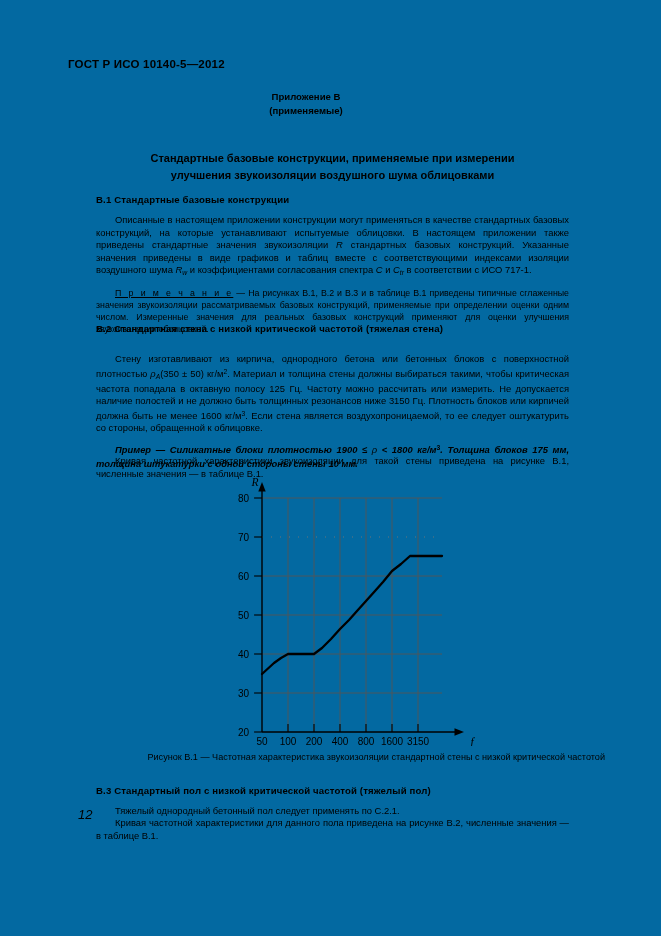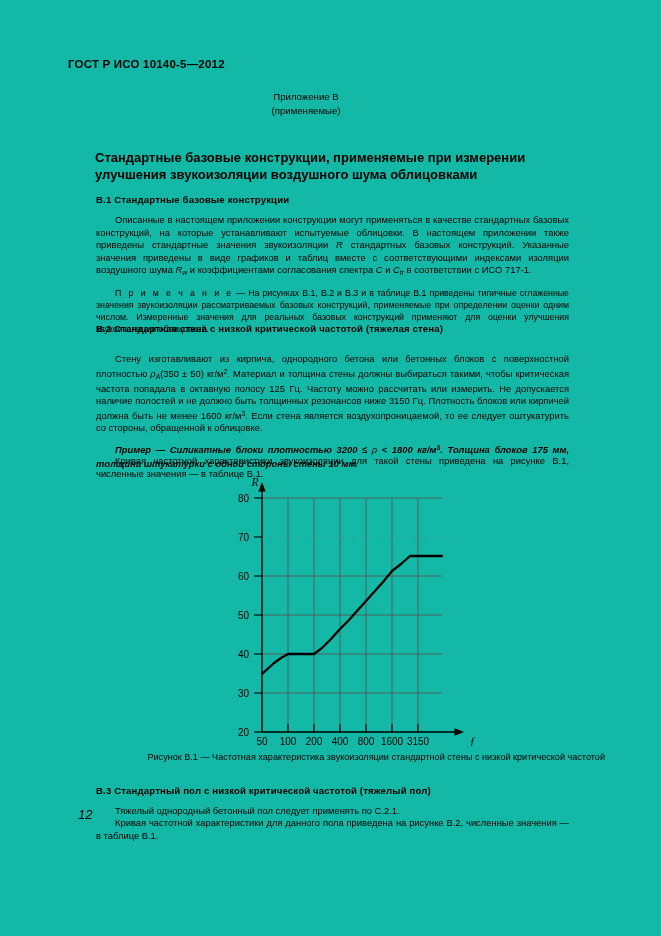--- a/index.html
+++ b/index.html
@@ -9,21 +9,21 @@
     background: #ffffff;
   }
   body {
     font-family: "Liberation Sans", sans-serif;
     color: #000000;
   }
   .page {
     position: relative;
     width: 661px;
     height: 936px;
-    background: #14b8a6;
+    background: #0369a1;
     overflow: hidden;
   }
 
   
   .doc-header {
     position: absolute;
     left: 68px;
     top: 58px;
     font-size: 11.5px;
     font-weight: bold;
@@ -31,30 +31,31 @@
   }
 
   
   .annex-block {
     position: absolute;
     left: 0;
     top: 90px;
     width: 612px;
     text-align: center;
     font-size: 9.6px;
-    font-weight: normal;
+    font-weight: bold;
     line-height: 14px;
   }
 
   .main-title {
     position: absolute;
     left: 95px;
     top: 150px;
     width: 475px;
-    font-size: 13px;
+    text-align: center;
+    font-size: 11px;
     font-weight: bold;
     line-height: 16.5px;
   }
 
   
   .sec-head {
     position: absolute;
     left: 96px;
     font-size: 9.6px;
     font-weight: bold;
@@ -73,21 +74,21 @@
     font-size: 8.8px;
     line-height: 12.1px;
   }
   .para .ind {
     display: inline-block;
     width: 19px;
   }
   .para i { font-style: italic; }
   .para sub { font-size: 72%; vertical-align: -0.25em; }
   .para sup { font-size: 72%; vertical-align: 0.45em; }
-  .spaced { letter-spacing: 2.1px; }
+  .spaced { letter-spacing: 2.1px; text-decoration: underline; }
 
   .example {
     position: absolute;
     left: 96px;
     width: 473px;
     font-size: 9.4px;
     line-height: 13.6px;
     font-weight: bold;
     font-style: italic;
     text-align: justify;
@@ -154,21 +155,21 @@
 
   <div class="para" style="top:353px;">
     <span class="ind"></span><span>Стену изготавливают из кирпича, однородного бетона или бетонных блоков с поверхностной плотностью </span><i><span>ρ</span><sub>A</sub></i><span>(350 ± 50) кг/м</span><sup>2</sup><span>. Материал и толщина стены должны выбираться такими, чтобы критическая частота попадала в октавную полосу 125 Гц. Частоту можно рассчитать или измерить. Не допускается наличие полостей и не должно быть толщинных резонансов ниже 3150 Гц. Плотность блоков или кирпичей должна быть не менее 1600 кг/м</span><sup>3</sup><span>. Если стена является воздухопроницаемой, то ее следует оштукатурить со стороны, обращенной к облицовке.</span>
   </div>
 
   <div class="para" style="top:416px;margin-top:39px;">
     <span class="ind"></span><span>Кривая частотной характеристики звукоизоляции для такой стены приведена на рисунке В.1, численные значения — в таблице В.1.</span>
   </div>
 
   <div class="example" style="top:441px;">
-    <span class="ind"></span><span>Пример</span><span> — Силикатные блоки плотностью 3200 ≤ </span><span class="rho">ρ</span><span> &lt; 1800 кг/м</span><sup>3</sup><span>. Толщина блоков 175 мм, толщина штукатурки с одной стороны стены 10 мм.</span>
+    <span class="ind"></span><span>Пример</span><span> — Силикатные блоки плотностью 1900 ≤ </span><span class="rho">ρ</span><span> &lt; 1800 кг/м</span><sup>3</sup><span>. Толщина блоков 175 мм, толщина штукатурки с одной стороны стены 10 мм.</span>
   </div>
 
   <div class="figure">
     <svg width="265" height="268" viewBox="0 0 265 268" xmlns="http://www.w3.org/2000/svg">
 
       <g font-family="Liberation Sans, sans-serif" font-size="10" fill="#000" text-anchor="end">
         <text x="31" y="23.5">80</text>
         <text x="31" y="62.5">70</text>
         <text x="31" y="101.5">60</text>
         <text x="31" y="140.5">50</text>

